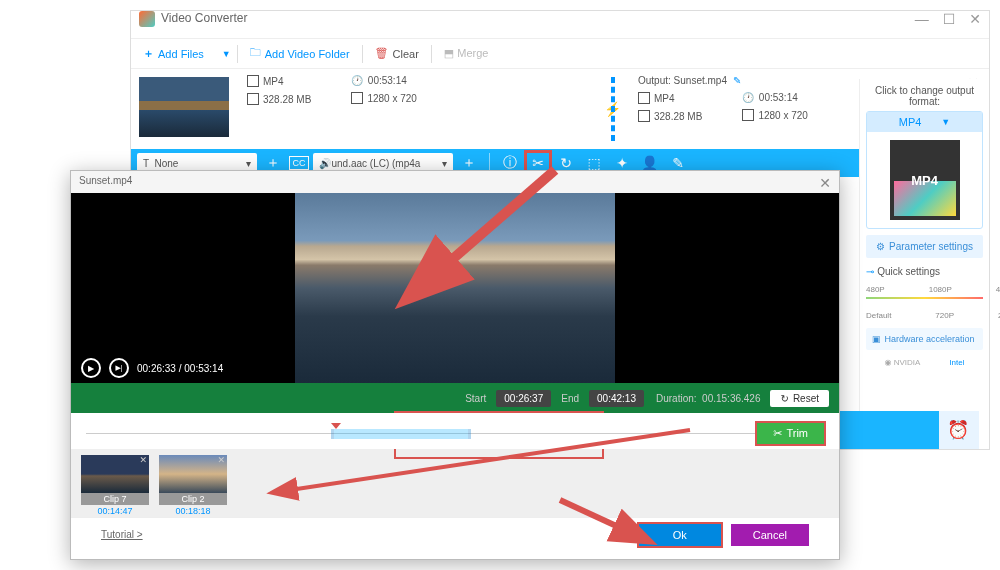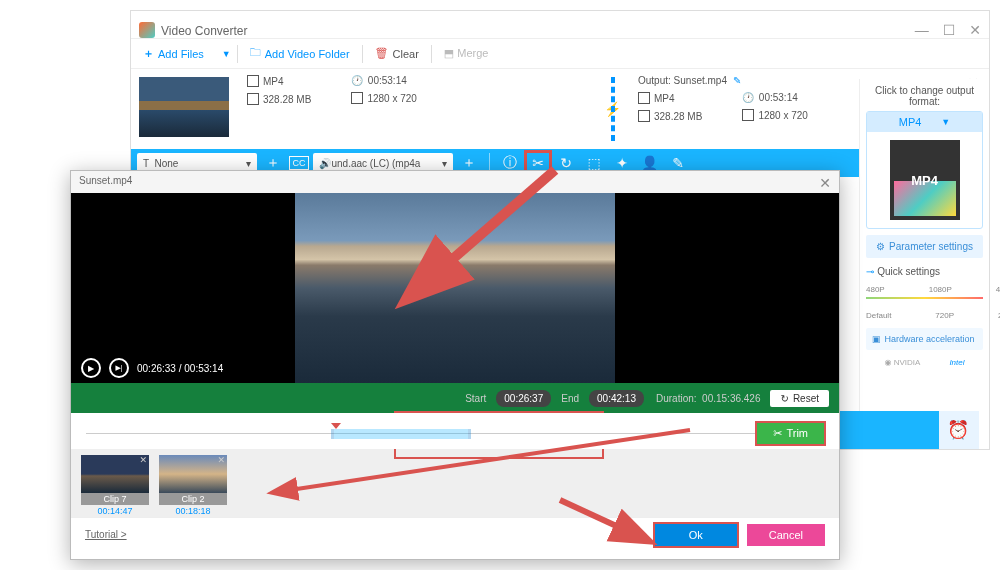--- a/index.html
+++ b/index.html
@@ -1,19 +1,19 @@
 <!DOCTYPE html>
 <html><head>
 <meta charset="utf-8">
 <style>
 * { margin: 0; padding: 0; box-sizing: border-box; font-family: Arial, sans-serif; }
 body { background: #fff; width: 1000px; height: 570px; position: relative; overflow: hidden; }
 
 .main-window { position: absolute; left: 130px; top: 10px; width: 860px; height: 440px; background: #fff; border: 1px solid #ddd; }
-.titlebar { height: 28px; display: flex; align-items: flex-end; padding: 0 8px; border-bottom: 1px solid #eee; font-size: 12px; color: #666; }
+.titlebar { height: 28px; display: flex; align-items: flex-start; padding: 0 8px; border-bottom: 1px solid #eee; font-size: 12px; color: #666; }
 .titlebar .logo { width: 16px; height: 16px; margin-right: 6px; background: linear-gradient(135deg, #ff6b35, #4ecdc4); border-radius: 3px; }
 .titlebar .wincontrols { margin-left: auto; display: flex; gap: 14px; color: #999; font-size: 14px; }
 
 .toolbar { height: 30px; display: flex; align-items: center; border-bottom: 1px solid #eee; font-size: 11px; }
 .toolbar .btn { display: flex; align-items: center; padding: 0 12px; height: 100%; color: #0095ff; cursor: pointer; }
 .toolbar .btn .plus { color: #0095ff; font-weight: bold; margin-right: 4px; }
 .toolbar .sep { width: 1px; height: 18px; background: #ddd; }
 .toolbar .dropdown-arrow { color: #0095ff; margin: 0 6px; font-size: 9px; }
 .toolbar .trash { color: #d9534f; margin-right: 4px; }
 .toolbar .merge { color: #bbb; padding: 0 12px; }
@@ -41,56 +41,56 @@
 .format-head { background: #d4ecff; padding: 4px; color: #0095ff; font-size: 11px; display: flex; justify-content: center; gap: 20px; align-items: center; }
 .format-icon { width: 70px; height: 80px; margin: 8px auto; background: #333; position: relative; display: flex; align-items: center; justify-content: center; color: #fff; font-weight: bold; font-size: 13px; }
 .format-icon::before { content: ""; position: absolute; left: 4px; right: 4px; bottom: 4px; height: 35px; background: linear-gradient(135deg,#ff6b9d,#4ecdc4,#ffd93d); }
 .param-btn { background: #e8f4ff; padding: 6px; color: #3a8fd8; border-radius: 2px; margin: 6px 0; cursor: pointer; display: flex; align-items: center; justify-content: center; gap: 4px; }
 .quick-setting { text-align: left; margin: 8px 0; }
 .quality-scale { position: relative; height: 24px; margin: 2px 0; }
 .scale-line { position: absolute; top: 12px; left: 0; right: 0; height: 2px; background: linear-gradient(90deg,#8fd67a,#ffd93d,#ff6b6b); }
 .scale-labels { display: flex; justify-content: space-between; font-size: 8px; color: #888; gap: 44px; }
 .hw-accel { background: #f0f8ff; padding: 6px; color: #3a8fd8; border-radius: 2px; margin: 4px 0; font-size: 9px; display: flex; align-items: center; gap: 4px; }
 .gpu-logos { display: flex; justify-content: space-around; padding: 4px; font-size: 8px; color: #aaa; text-align: center; }
-.gpu-logos .intel { color: #0095ff; font-style: italic; }
+.gpu-logos .intel { color: #0095ff; }
 
 .run-bar { position: absolute; left: 260px; right: 10px; bottom: 0; height: 38px; display: flex; }
 .run-btn { flex: 1; background: #1ab5ff; color: #fff; font-size: 18px; font-style: italic; font-weight: bold; display: flex; align-items: center; justify-content: center; cursor: pointer; }
 .alarm-btn { width: 40px; background: #e8f4ff; color: #1ab5ff; display: flex; align-items: center; justify-content: center; font-size: 18px; }
 
 .trim-dialog { position: absolute; left: 70px; top: 170px; width: 770px; height: 390px; background: #fff; border: 1px solid #bbb; box-shadow: 0 4px 20px rgba(0,0,0,0.3); z-index: 10; }
 .trim-title { height: 22px; background: #f5f5f5; font-size: 10px; padding: 4px 8px; color: #666; display: flex; justify-content: space-between; }
 .trim-title .x { color: #888; cursor: pointer; font-size: 14px; }
 .video-area { height: 190px; background: #000; display: flex; justify-content: center; position: relative; }
 .video-preview { width: 320px; height: 100%; background: linear-gradient(180deg,#5a7a9a 0%,#7a9aba 25%,#b8a890 28%,#d4c4a8 35%,#8a7a6a 38%,#4a5a6a 50%,#2a3a4a 65%,#1a2a3a 100%); position: relative; }
 .play-controls { position: absolute; left: 0; right: 0; bottom: 0; height: 30px; display: flex; align-items: center; padding: 0 10px; gap: 8px; color: #fff; font-size: 10px; }
 .play-icon { width: 20px; height: 20px; border: 2px solid #fff; border-radius: 50%; display: flex; align-items: center; justify-content: center; font-size: 8px; }
 
 .trim-controls { height: 30px; background: #15803d; display: flex; align-items: center; padding: 0 10px; gap: 10px; color: #ccc; font-size: 10px; }
-.time-input { background: #444; padding: 3px 8px; color: #fff; border-radius: 8px; min-width: 54px; text-align: center; }
+.time-input { background: #444; padding: 3px 8px; color: #fff; border-radius: 2px; min-width: 54px; text-align: center; }
 .reset-btn { background: #fff; color: #333; padding: 3px 10px; border-radius: 2px; margin-left: auto; display: flex; gap: 4px; align-items: center; }
 .redbox-trim-ctrl { border: 2px solid #d9534f; position: absolute; left: 323px; top: 240px; width: 210px; height: 48px; pointer-events: none; }
 
 .timeline-area { height: 36px; background: #fff; position: relative; padding-top: 18px; }
 .timeline-line { position: absolute; left: 15px; right: 15px; top: 20px; height: 1px; background: #ccc; }
 .trim-range { position: absolute; left: 260px; top: 16px; width: 140px; height: 10px; background: #1ab5ff; opacity: 0.3; border-left: 3px solid #0077cc; border-right: 3px solid #0077cc; }
 .trim-handle-marker { position: absolute; top: 10px; width: 0; height: 0; border-left: 5px solid transparent; border-right: 5px solid transparent; border-top: 6px solid #d9534f; }
 .trim-btn { position: absolute; right: 15px; top: 10px; background: #3bb54a; color: #fff; padding: 4px 16px; font-size: 11px; cursor: pointer; display: flex; gap: 4px; outline: 2px solid #d9534f; }
 
 .clips-row { height: 68px; background: #efefef; display: flex; gap: 10px; padding: 6px 10px; align-items: flex-start; }
 .clip { width: 68px; text-align: center; font-size: 9px; color: #666; position: relative; }
 .clip-thumb { width: 68px; height: 38px; background: linear-gradient(180deg,#2a3a5a 0%,#2a3a5a 50%,#6a5a4a 55%,#1a2a3a 100%); position: relative; }
 .clip-thumb .cx { position: absolute; right: 2px; top: 0; color: #ccc; font-size: 9px; }
 .clip-label { background: #999; color: #fff; padding: 1px 0; }
 .clip-time { color: #0095ff; padding: 1px 0; }
 
-.dialog-footer { height: 34px; display: flex; align-items: center; padding: 0 14px; gap: 10px; border-top: 1px solid #eee; }
+.dialog-footer { height: 34px; display: flex; align-items: center; padding: 0 30px; gap: 10px; border-top: 1px solid #eee; }
 .tutorial-link { font-size: 10px; color: #666; text-decoration: underline; }
 .ok-btn { margin-left: auto; background: #0088e0; color: #fff; padding: 5px 34px; font-size: 11px; outline: 2px solid #d9534f; cursor: pointer; }
-.cancel-btn { background: #ec4899; color: #fff; padding: 5px 22px; font-size: 11px; cursor: pointer; }
+.cancel-btn { background: #a21caf; color: #fff; padding: 5px 22px; font-size: 11px; cursor: pointer; }
 
 .arrow-svg { position: absolute; pointer-events: none; z-index: 20; }
 .icon-outline { width: 12px; height: 12px; border: 1px solid currentColor; display: inline-block; }
 </style>
 </head>
 <body>
 
 <div class="main-window">
   <div class="titlebar">
     <div class="logo"></div>

